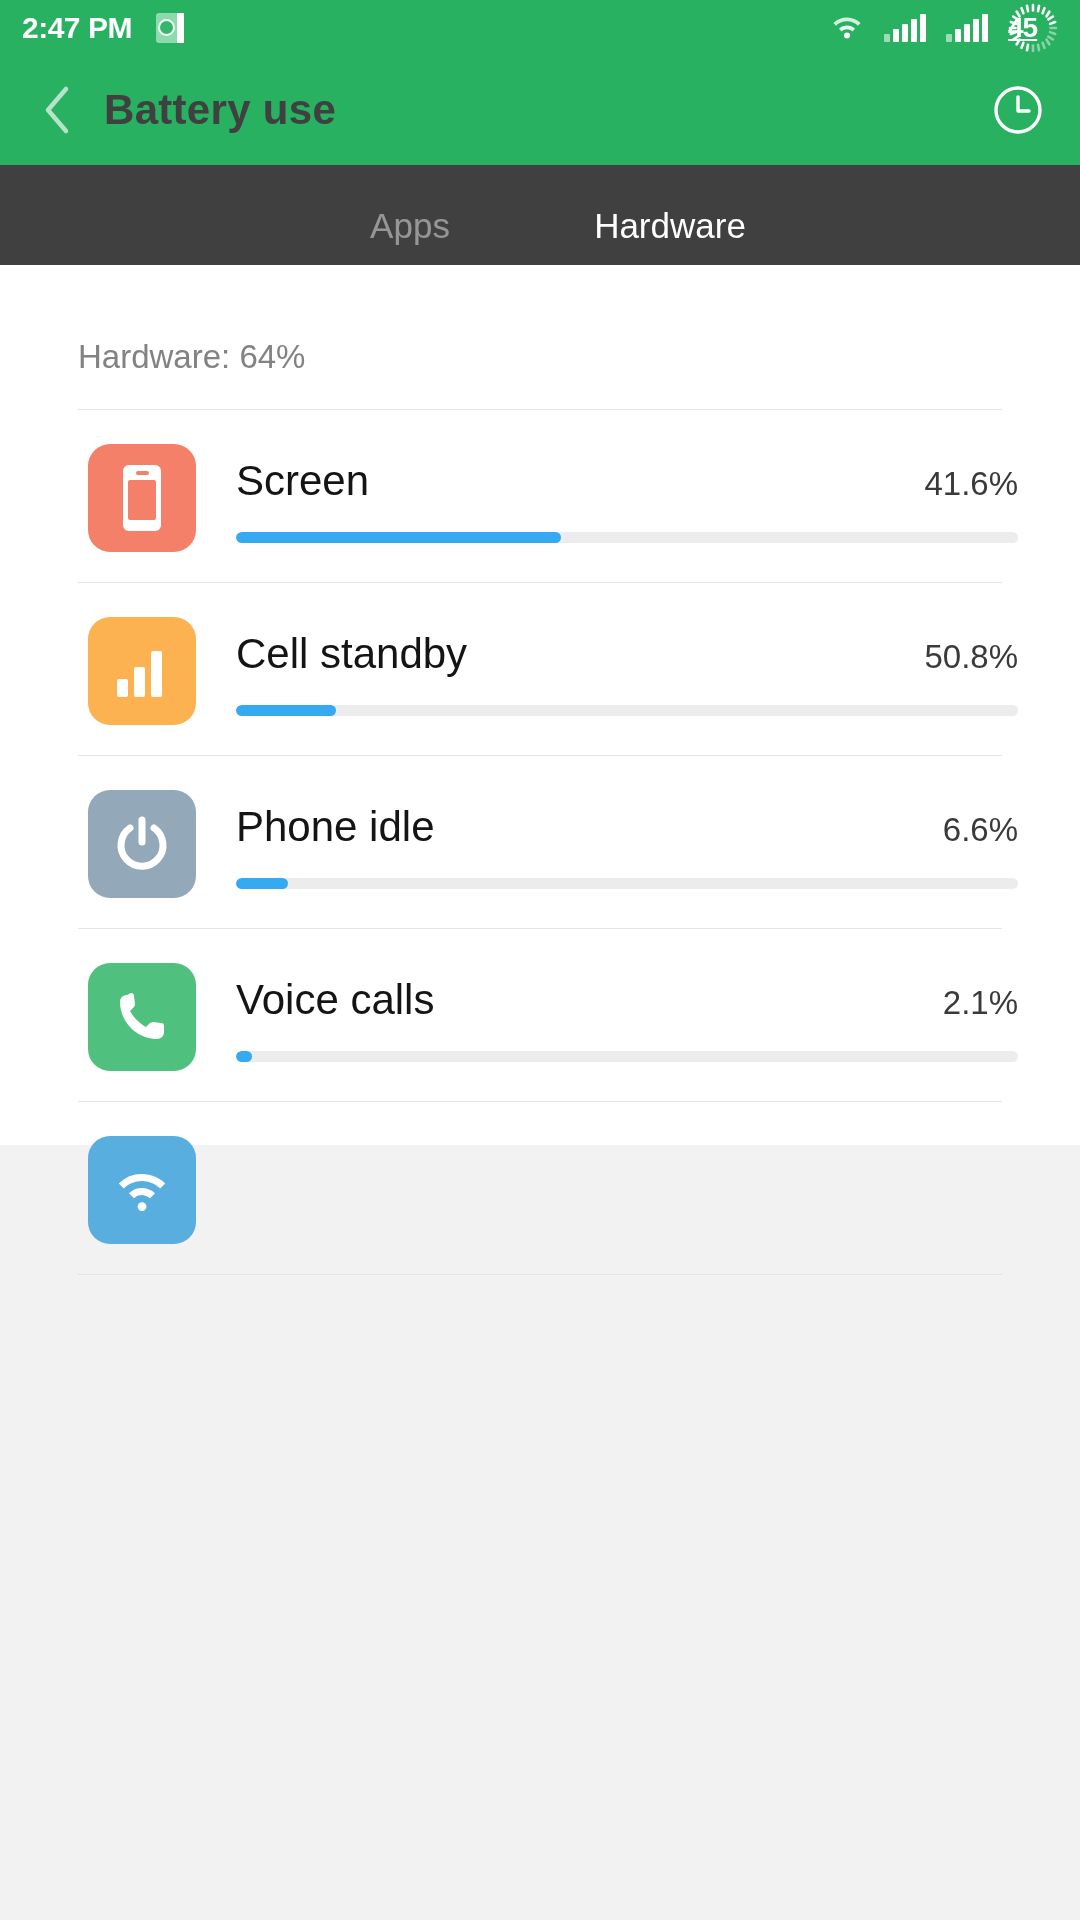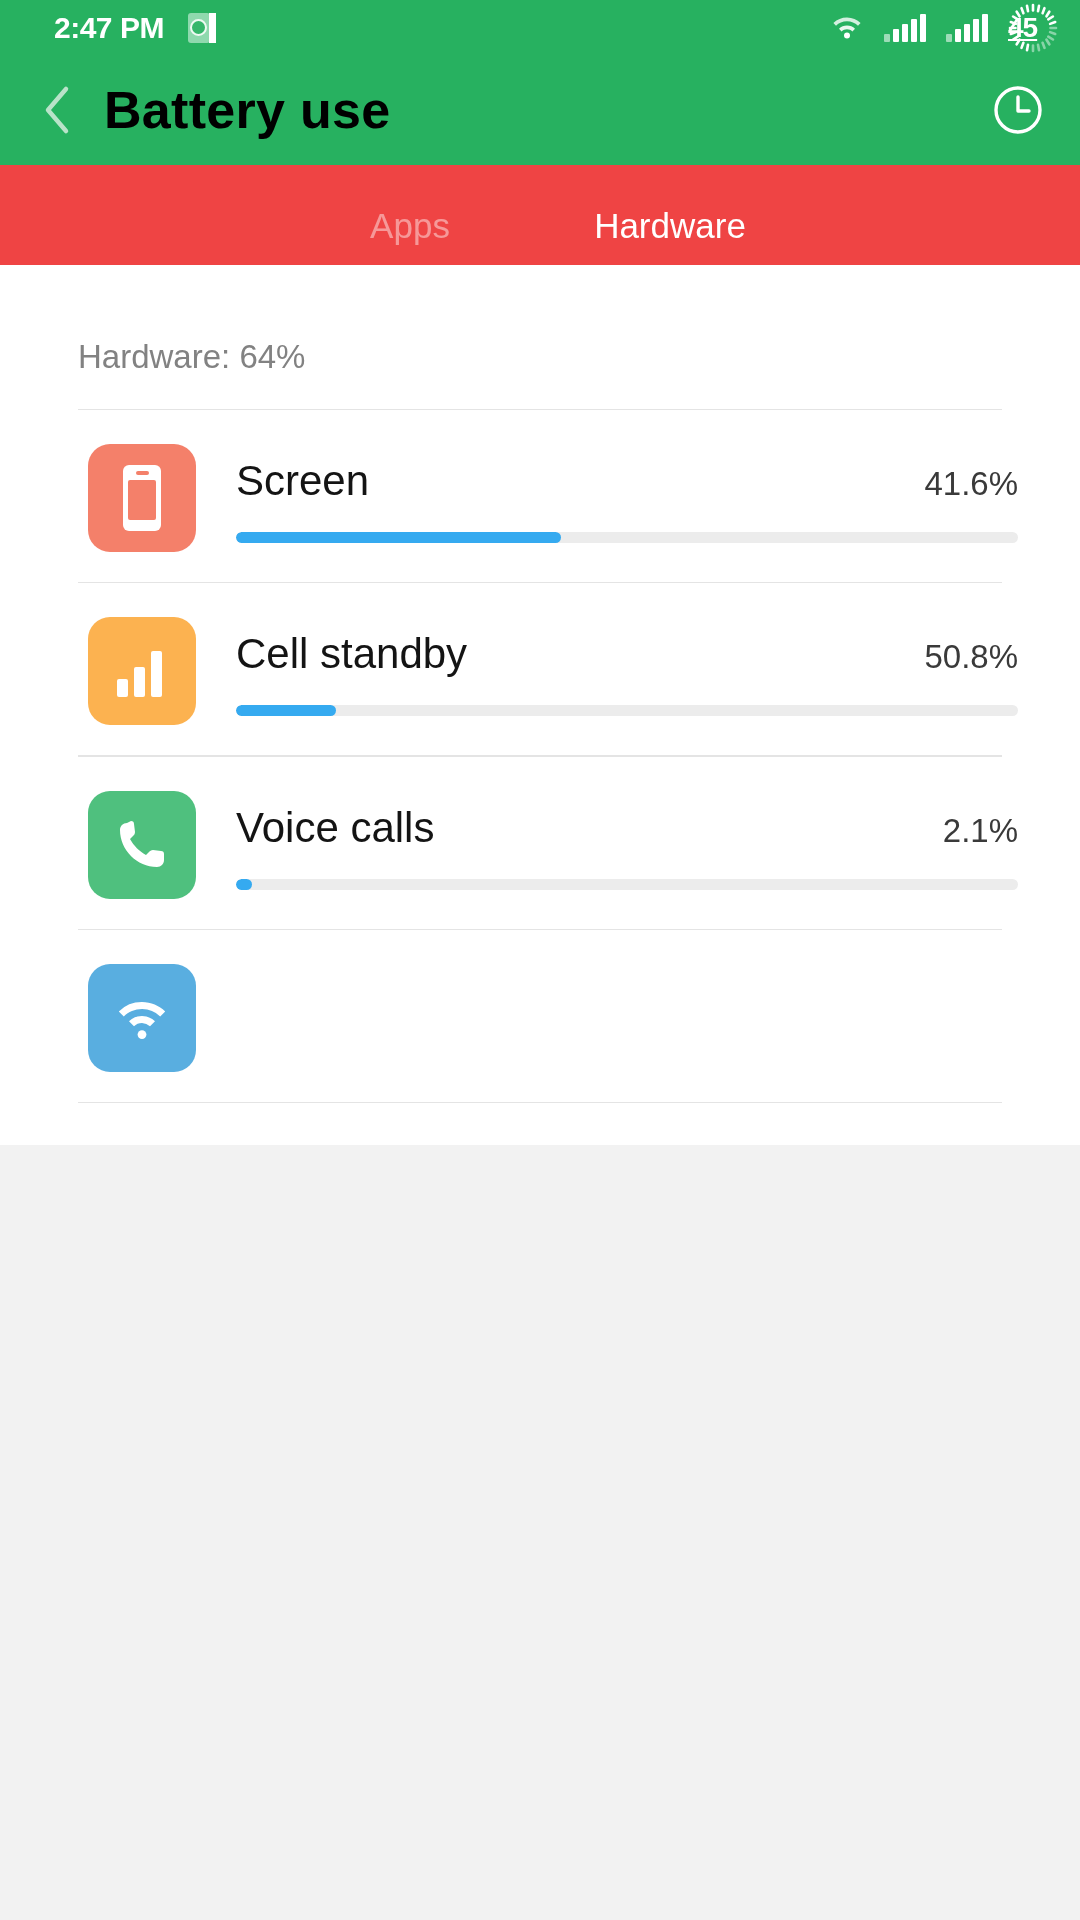--- a/index.html
+++ b/index.html
@@ -12,21 +12,21 @@
 
   
   .statusbar {
     height:55px;
     background:#27b160;
     display:flex;
     align-items:center;
     padding:0 22px;
     color:#ffffff;
   }
-  .sb-left { display:flex; align-items:center; gap:24px;margin-left:32px; }
+  .sb-left { display:flex; align-items:center; gap:24px; }
   .sb-clock {
     font-size:30px;
     font-weight:bold;
     letter-spacing:-0.5px;
     line-height:1;
   }
   .sb-appicon {
     width:22px; height:30px;
     background:#8fd9ae;
     border-radius:3px;
@@ -89,36 +89,36 @@
     height:110px;
     display:flex;
     align-items:center;
   }
   .back-btn {
     width:46px; height:46px;
     display:flex; align-items:center; justify-content:center;
     cursor:pointer;
   }
   .title {
-    color:#000000;
-    font-size:52px;
+    color:#404040;
+    font-size:42px;
     font-weight:bold;
     margin-left:24px;
     letter-spacing:.3px;
   }
   .hdr-action {
     margin-left:auto;
     width:56px; height:56px;
     display:flex; align-items:center; justify-content:center;
     cursor:pointer;
   }
 
   
   .tabs {
-    background:#ef4444;
+    background:#404040;
     height:100px;
     display:flex;
     align-items:flex-end;
     justify-content:center;
     gap:0;
     padding-bottom:22px;
   }
   .tab {
     font-size:35px;
     width:260px;
@@ -317,20 +317,37 @@
         <span class="row-name">Cell standby</span>
         <span class="row-pct">50.8%</span>
       </div>
       <div class="track">
         <div class="fill" style="width: 12.8%;"></div>
       </div>
     </div>
   </div>
   <div class="divider"></div>
 
+  <div class="row">
+    <div class="row-icon" style="background:#93a8b8">
+      <svg width="58" height="58" viewBox="0 0 58 58">
+        <path d="M17 13a21 21 0 1 0 24 0" fill="none" stroke="#ffffff" stroke-width="7" stroke-linecap="round"></path>
+        <line x1="29" y1="5" x2="29" y2="27" stroke="#ffffff" stroke-width="7" stroke-linecap="round"></line>
+      </svg>
+    </div>
+    <div class="row-body">
+      <div class="row-top">
+        <span class="row-name">Phone idle</span>
+        <span class="row-pct">6.6%</span>
+      </div>
+      <div class="track">
+        <div class="fill" style="width: 6.6%;"></div>
+      </div>
+    </div>
+  </div>
   <div class="divider"></div>
 
   <div class="row">
     <div class="row-icon" style="background:#4fc07e">
       <svg width="56" height="56" viewBox="0 0 56 56">
         <path d="M13 6c-4 0-7 3-7 7 0 20 17 37 37 37 4 0 7-3 7-7v-6c0-2-1-3-3-3l-8-1c-2 0-3 1-4 2l-3 3c-7-4-12-9-16-16l3-3c1-1 2-2 2-4l-1-8c0-2-1-3-3-3z" fill="#ffffff"></path>
       </svg>
     </div>
     <div class="row-body">
       <div class="row-top">

